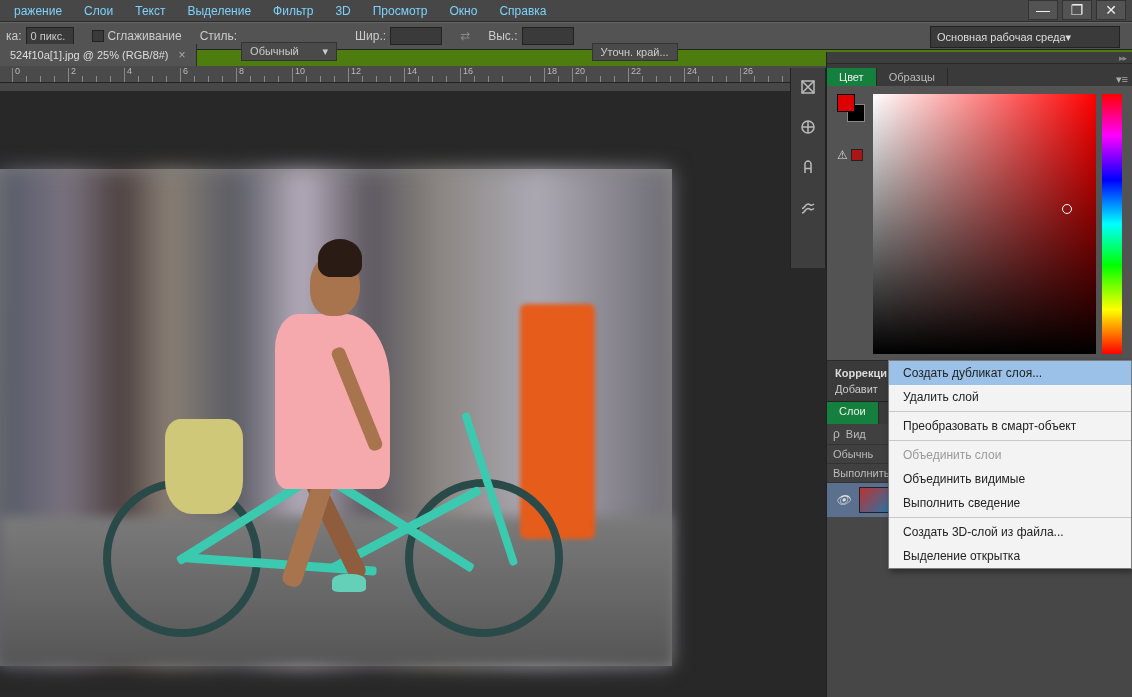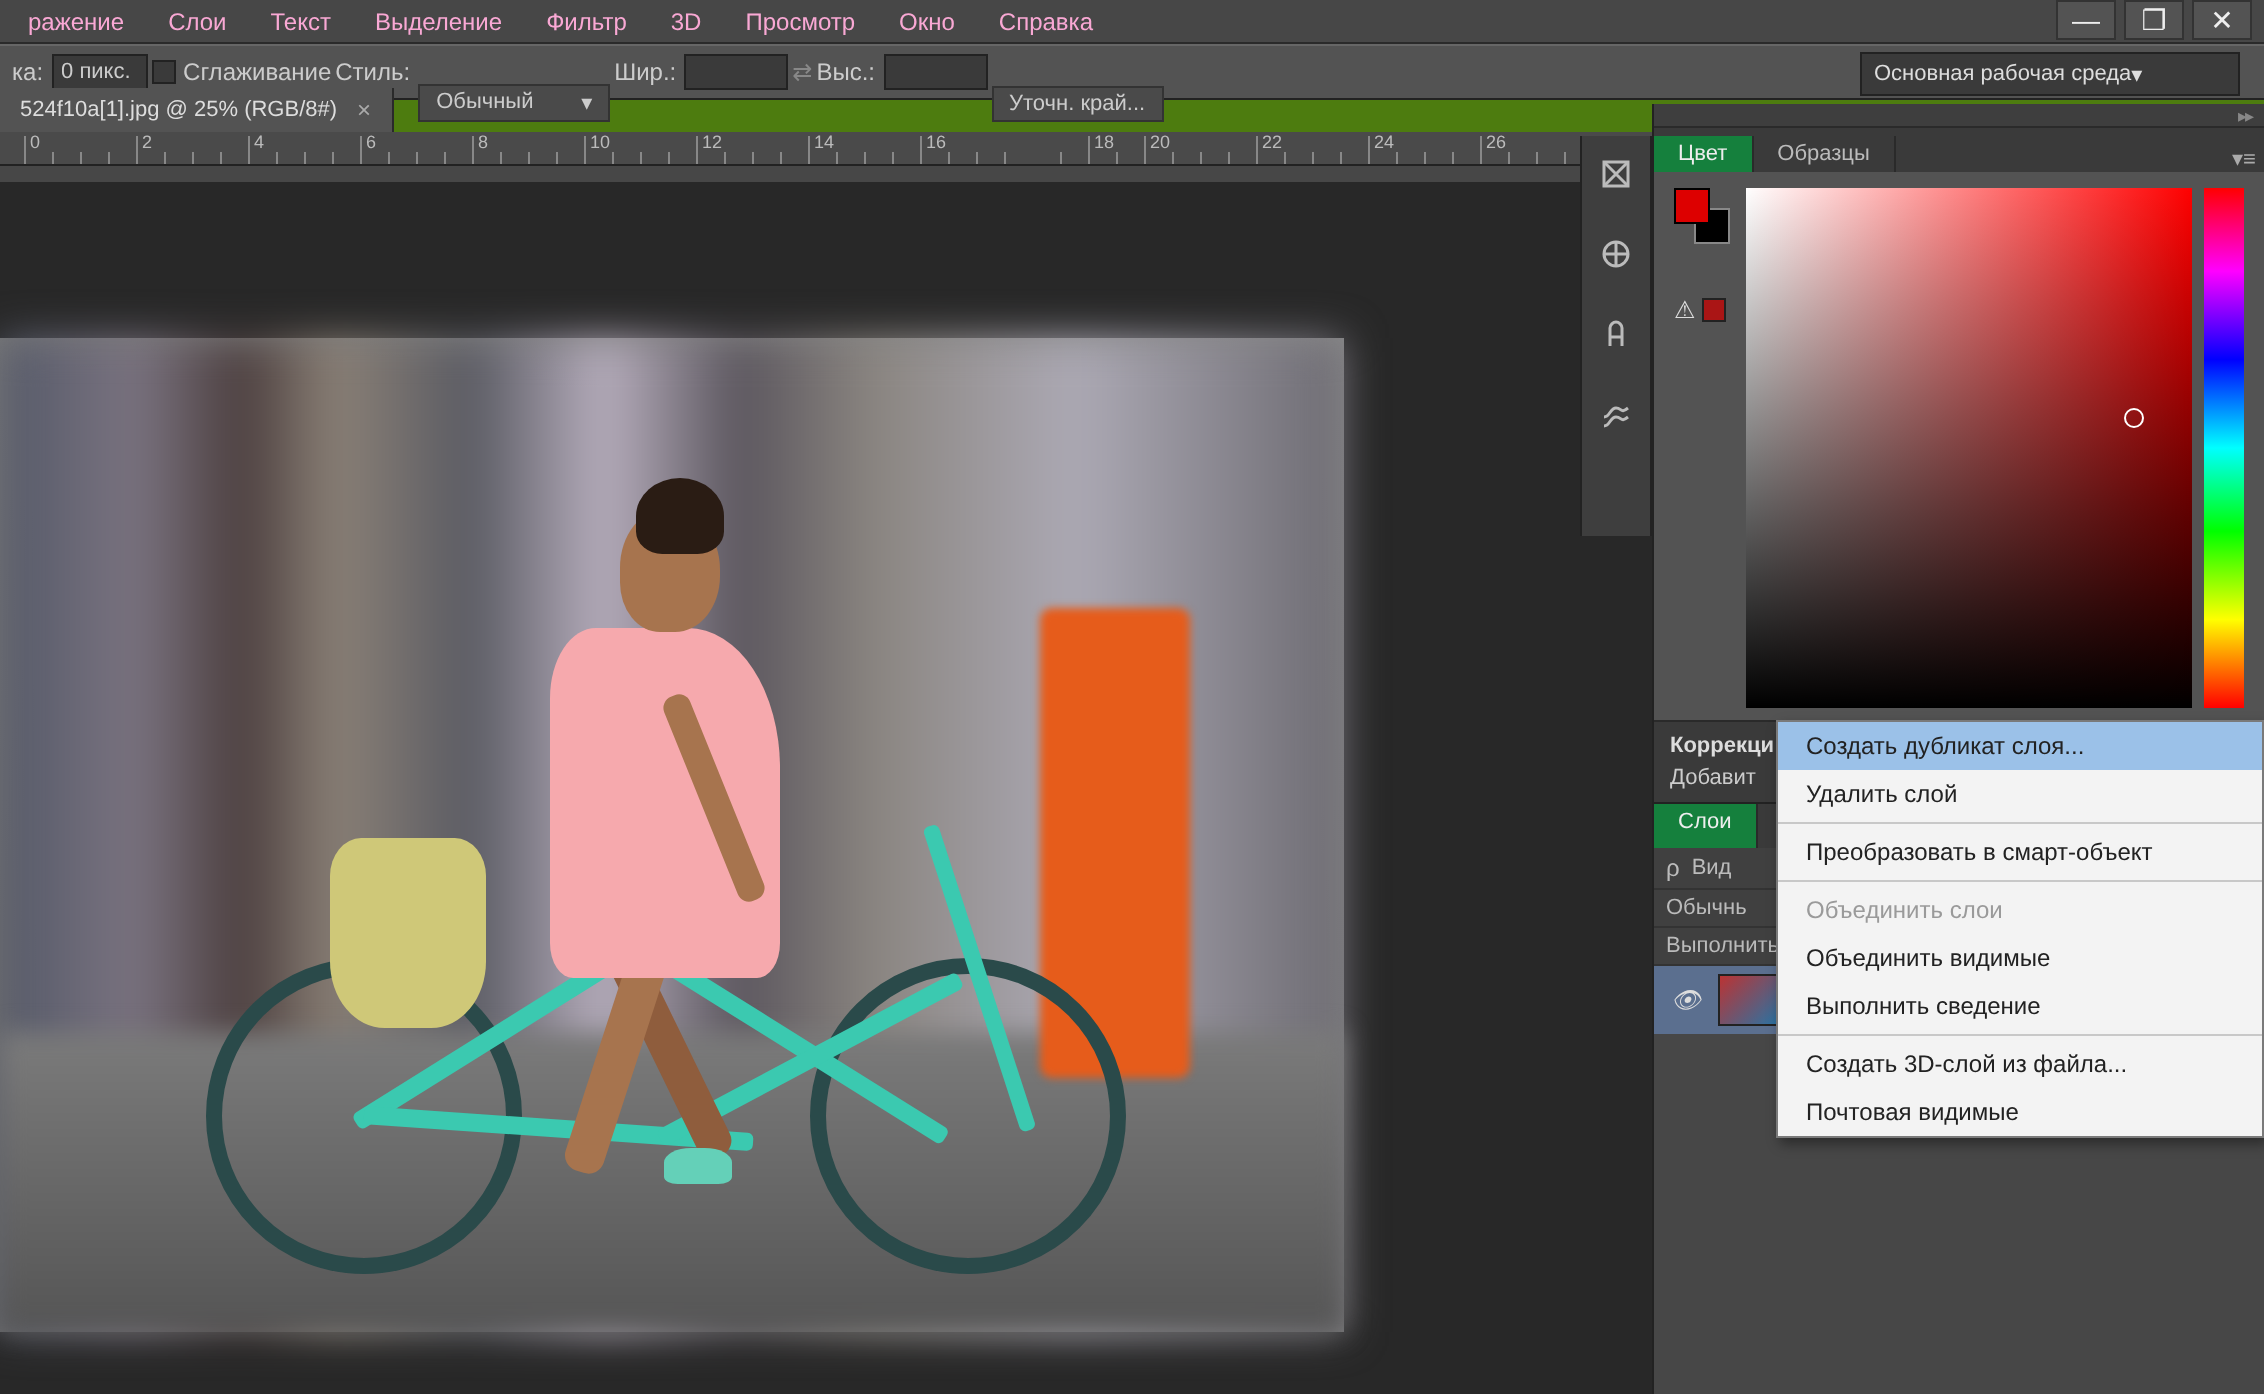--- a/index.html
+++ b/index.html
@@ -1,25 +1,25 @@
 <!DOCTYPE html>
 <html><head>
 <meta charset="utf-8">
 <style>
 * { margin:0; padding:0; box-sizing:border-box; font-family:"Segoe UI",Tahoma,sans-serif; }
 body { background:#474747; width:1132px; height:697px; overflow:hidden; color:#ddd; font-size:12px; position:relative; }
 
 
 .menubar { height:22px; background:#474747; display:flex; align-items:center; padding-left:4px; gap:2px; border-bottom:1px solid #2a2a2a;}
-.menubar span { padding:2px 10px; cursor:default; color:#f9a8d4;}
+.menubar span { padding:2px 10px; cursor:default; color:#7dd3fc;}
 .winctrl { position:absolute; right:6px; top:0; display:flex; gap:0;}
 .winctrl div { width:30px; height:20px; background:#535353; color:#eee; display:flex; align-items:center; justify-content:center; font-size:14px; border:1px solid #333; margin-left:4px;}
 
 
-.optbar { height:28px; background:#535353; border-top:1px solid #666; border-bottom:1px solid #222; display:flex; align-items:center; padding:0 6px; gap:2px; color:#ccc;}
+.optbar { height:28px; background:#535353; border-top:1px solid #666; border-bottom:1px solid #222; display:flex; align-items:center; padding:0 6px; gap:18px; color:#ccc;}
 .optbar .field { display:flex; align-items:center; gap:4px;}
 .optbar input[type=text]{ width:48px; height:18px; background:#3a3a3a; border:1px solid #222; color:#ccc; padding:0 4px; font-size:11px;}
 .optbar .btn { background:#4a4a4a; border:1px solid #333; padding:2px 8px; font-size:11px; color:#ccc;margin-top:31px;}
 .checkbox { width:12px; height:12px; border:1px solid #222; background:#3a3a3a; display:inline-block;}
 
 
 .workspace-dd { position:absolute; right:12px; top:26px;}
 .workspace-dd .sel{ width:190px; height:22px; background:#3a3a3a; border:1px solid #222; color:#ddd; font-size:11px; display:flex; align-items:center; padding:0 6px; justify-content:flex-start;}
 
 
@@ -356,14 +356,14 @@
     <div class="mi hl">Создать дубликат слоя...</div>
     <div class="mi">Удалить слой</div>
     <hr>
     <div class="mi">Преобразовать в смарт-объект</div>
     <hr>
     <div class="mi dis">Объединить слои</div>
     <div class="mi">Объединить видимые</div>
     <div class="mi">Выполнить сведение</div>
     <hr>
     <div class="mi">Создать 3D-слой из файла...</div>
-    <div class="mi">Почтовая видимые</div>
+    <div class="mi">Выделение открытка</div>
   </div>
 
 </body></html>

